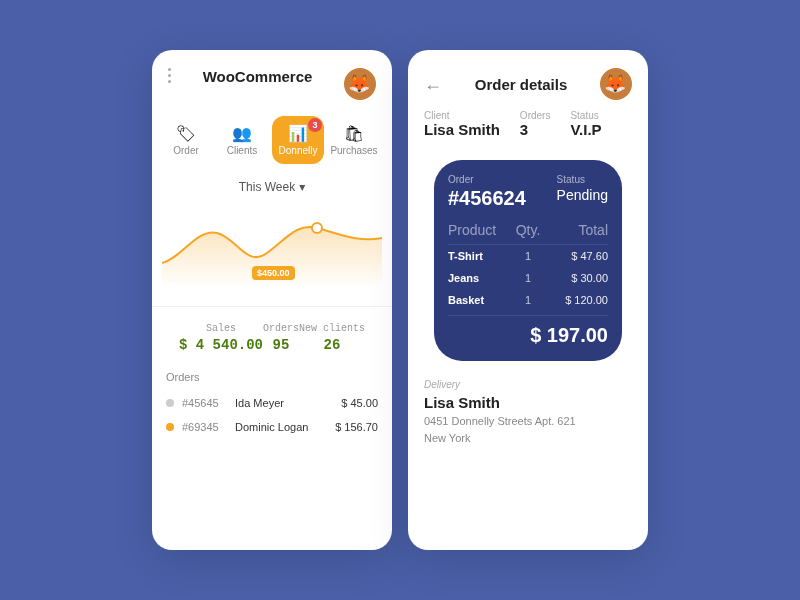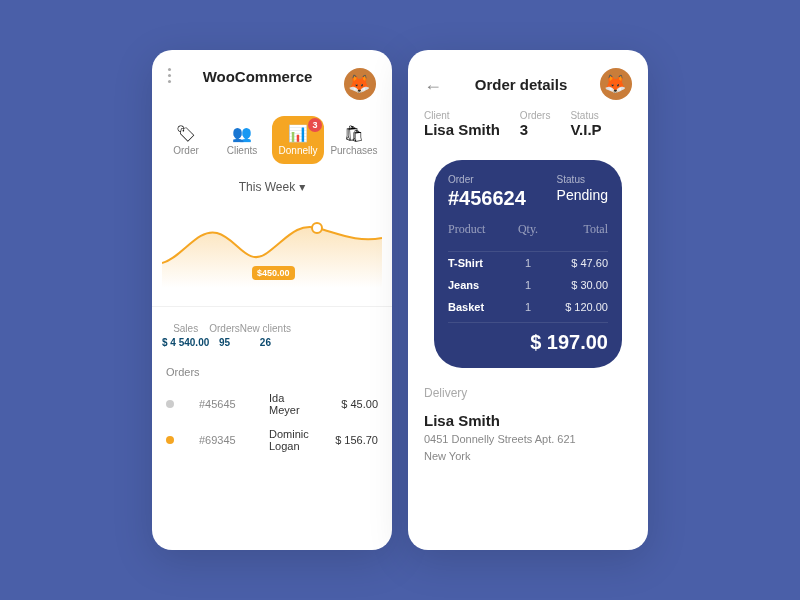--- a/index.html
+++ b/index.html
@@ -144,54 +144,55 @@
       color: #fff;
       font-size: 9px;
       padding: 2px 5px;
       border-radius: 4px;
       font-weight: 600;
       white-space: nowrap;
     }
     
     .stats-row {
       display: flex;
-      justify-content: flex-start;
+      justify-content: center;
       padding: 16px 10px 8px;
       border-top: 1px solid #f0f0f0;
       margin-top: 8px;
+      font-family: Liberation Mono, monospace;
     }
     .stat-item {
       display: flex;
       flex-direction: column;
       align-items: center;
     }
     .stat-label {
       font-size: 10px;
       color: #999;
       margin-bottom: 3px;
     }
     .stat-value {
-      font-size: 10px;
+      font-size: 14px;
       font-weight: 700;
-      color: #0c4a6e;
+      color: #4d7c0f;
     }
     
     .orders-section {
       padding: 10px 14px;
     }
     .orders-title {
       font-size: 11px;
       color: #888;
       margin-bottom: 8px;
     }
     .order-row {
       display: flex;
       align-items: center;
       padding: 6px 0;
-      gap: 25px;
+      gap: 8px;
     }
     .order-dot {
       width: 8px;
       height: 8px;
       border-radius: 50%;
       flex-shrink: 0;
     }
     .order-id {
       font-size: 11px;
       color: #888;
@@ -266,25 +267,24 @@
       font-size: 10px;
       color: rgba(255,255,255,0.6);
       margin-bottom: 2px;
     }
     .odc-status-value {
       font-size: 14px;
       font-weight: 500;
     }
     .odc-table-header {
       display: flex;
-      font-size: 12px;
+      font-size: 14px;
       color: rgba(255,255,255,0.5);
-      padding-bottom: 14px;
+      padding-bottom: 6px;
       border-bottom: 1px solid rgba(255,255,255,0.1);
-      font-family: Liberation Serif, serif;
     }
     .odc-col-product { flex: 1; }
     .odc-col-qty { width: 30px; text-align: center; }
     .odc-col-total { width: 65px; text-align: right; }
     .odc-table-row {
       display: flex;
       align-items: center;
       padding: 5px 0;
       font-size: 11px;
     }
@@ -310,23 +310,24 @@
     .odc-total-value {
       font-size: 20px;
       font-weight: 700;
       color: #fff;
     }
     
     .delivery-section {
       padding: 10px 16px 14px;
     }
     .delivery-label {
-      font-size: 12px;
+      font-size: 10px;
       color: #aaa;
-      margin-bottom: 12px;
+      margin-bottom: 4px;
+      font-style: italic;
     }
     .delivery-name {
       font-size: 15px;
       font-weight: 700;
       color: #222;
       margin-bottom: 2px;
     }
     .delivery-address {
       font-size: 11px;
       color: #888;

